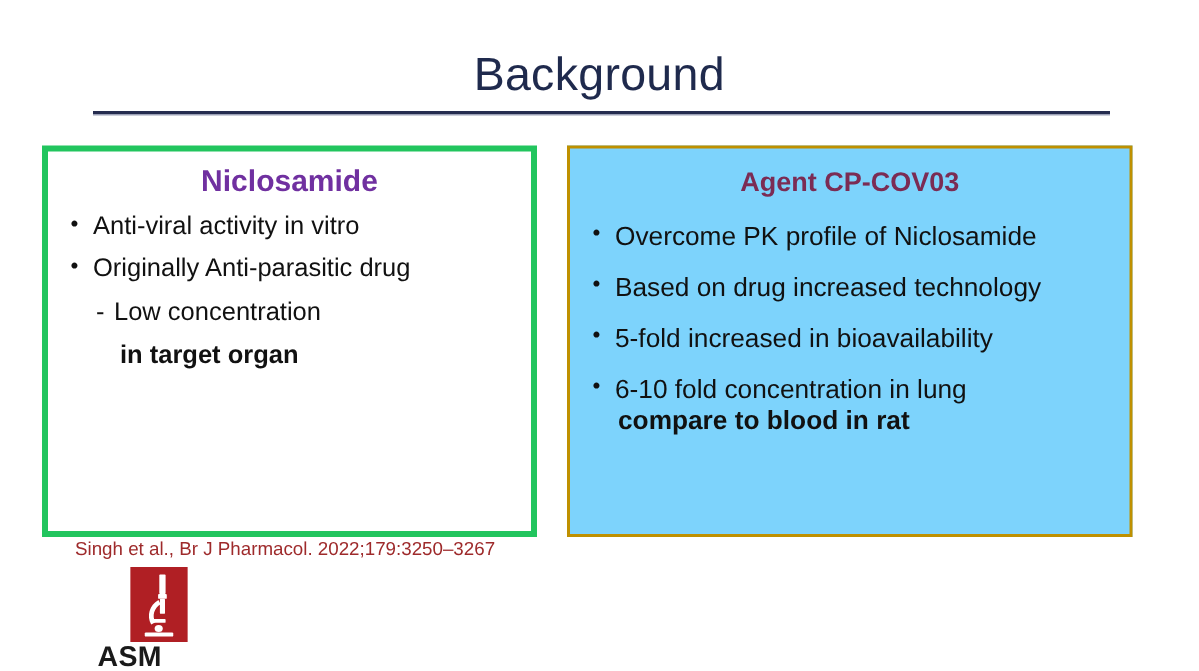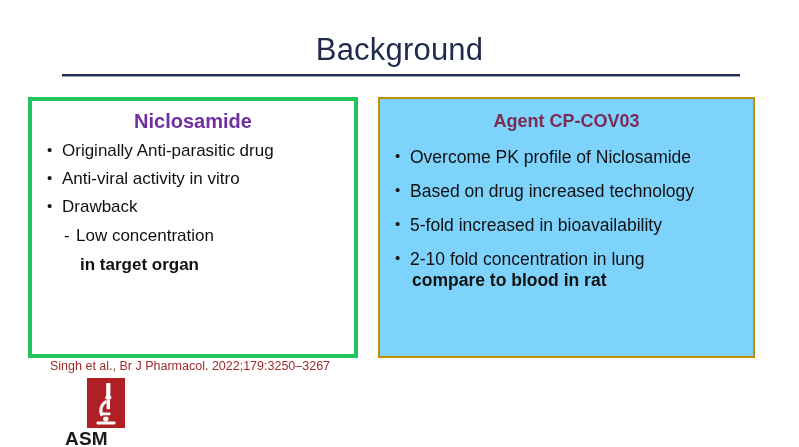--- a/index.html
+++ b/index.html
@@ -170,35 +170,34 @@
 <body>
 
 <div id="slide">
 
   <div id="slide-title">Background</div>
   <div id="title-rule"></div>
 
   <div id="panel-left" class="panel">
     <div id="heading-left" class="panel-heading">Niclosamide</div>
     <ul id="list-left" class="bullets">
+      <li class="lvl0">Anti-viral activity in vitro</li>
       <li class="lvl0">Originally Anti-parasitic drug</li>
-      <li class="lvl0">Anti-viral activity in vitro</li>
-      <li class="lvl0">Drawback</li>
       <li class="lvl1">Low concentration</li>
       <li class="cont">in target organ</li>
     </ul>
   </div>
 
   <div id="panel-right" class="panel">
     <div id="heading-right" class="panel-heading">Agent CP-COV03</div>
     <ul id="list-right" class="bullets">
       <li class="lvl0">Overcome PK profile of Niclosamide</li>
       <li class="lvl0">Based on drug increased technology</li>
       <li class="lvl0">5-fold increased in bioavailability</li>
-      <li class="lvl0">2-10 fold concentration in lung</li>
+      <li class="lvl0">6-10 fold concentration in lung</li>
       <li class="cont">compare to blood in rat</li>
     </ul>
   </div>
 
   <div id="citation">Singh et al., Br J Pharmacol. 2022;179:3250–3267</div>
 
   <div id="logo">
     <span id="logo-mark">
       <svg width="38" height="50" viewBox="0 0 38 50" aria-hidden="true">
         <rect x="0" y="0" width="38" height="50" fill="#b01f24"></rect>

